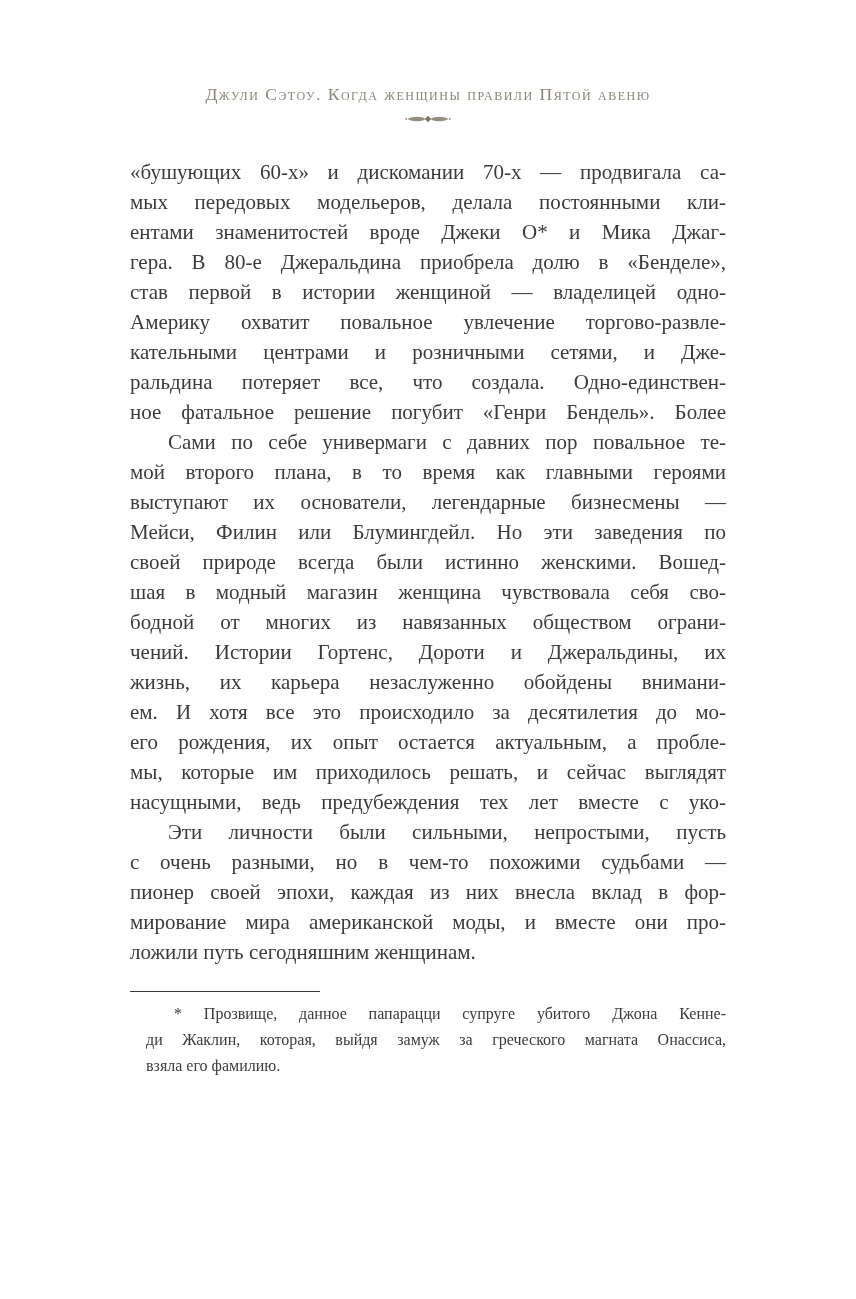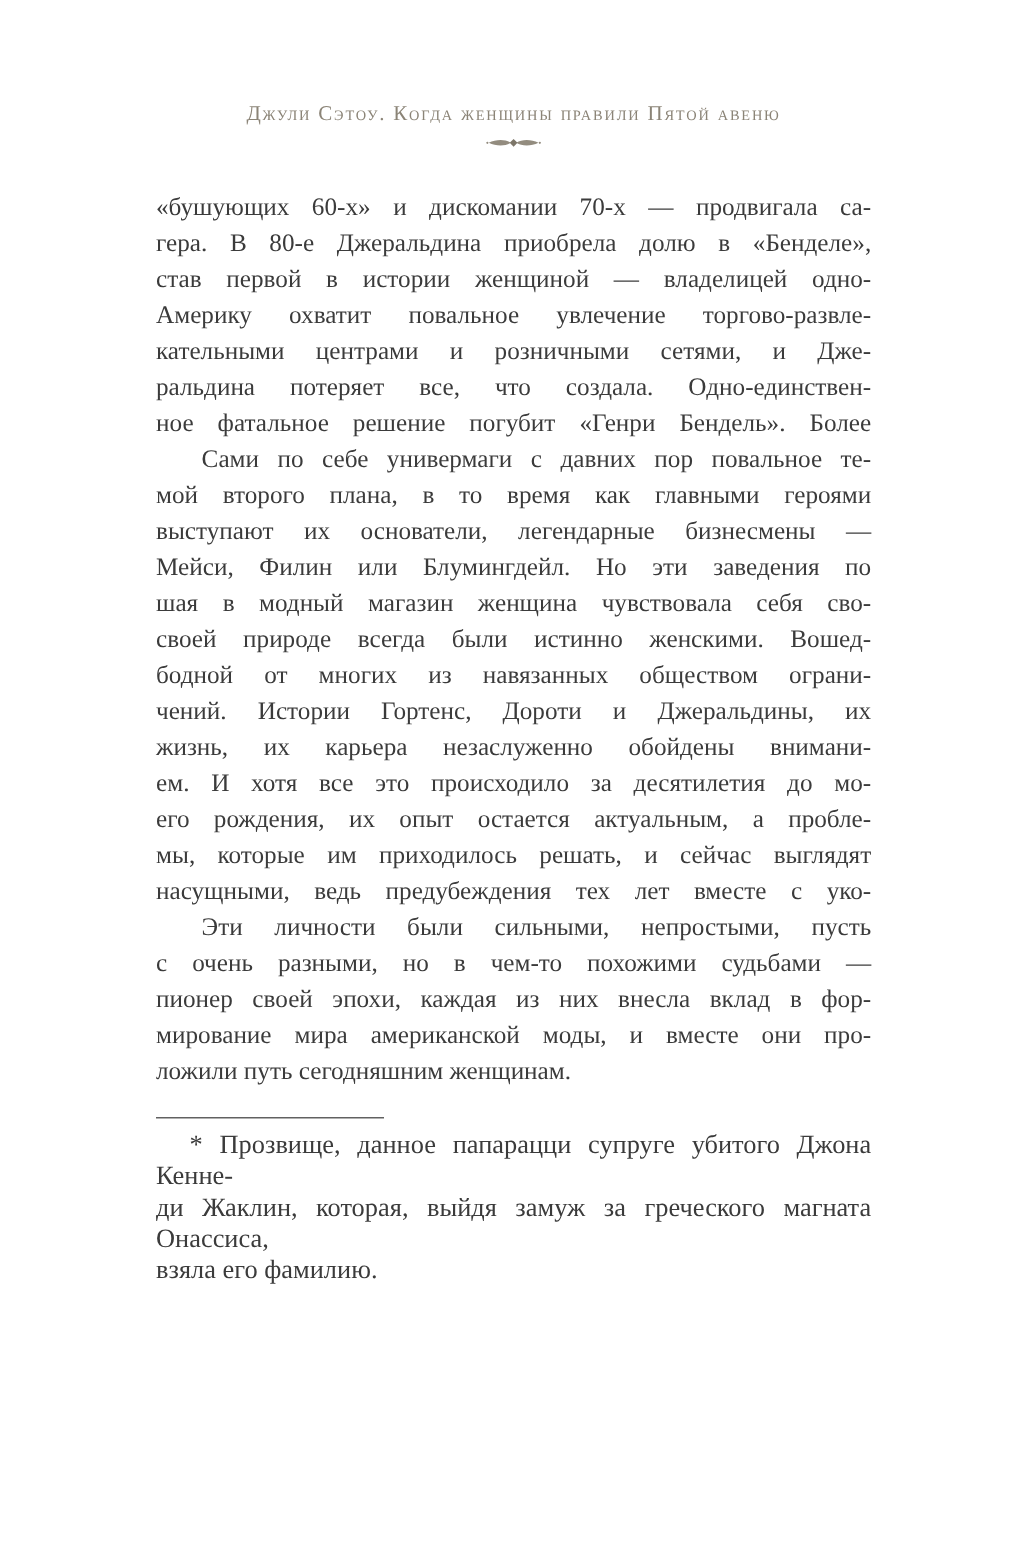--- a/index.html
+++ b/index.html
@@ -52,22 +52,23 @@
   }
   .line.first-indent { text-indent: 38px; }
   .footnote-rule {
     width: 190px;
     height: 0;
     border-top: 1.5px solid #3b3b3b;
     margin-top: 24px;
   }
   .footnote {
     margin-top: 9px;
-    font-size: 22px;
+    font-size: 16px;
     line-height: 26px;
+    margin-left: 16px;
   }
   .footnote .line.first-indent { text-indent: 28px; }
 </style>
 </head>
 <body>
 
 <div class="page">
 
   <div class="running-header">Джули Сэтоу. Когда женщины правили Пятой авеню</div>
 
@@ -77,34 +78,36 @@
       <path d="M57 6 C49 2 39 2 33 6 C39 10 49 10 57 6 Z" fill="#938c7f"></path>
       <rect x="27" y="3" width="6" height="6" transform="rotate(45 30 6)" fill="#7d7669"></rect>
       <circle cx="1.5" cy="6" r="1.2" fill="#938c7f"></circle>
       <circle cx="58.5" cy="6" r="1.2" fill="#938c7f"></circle>
     </svg>
   </div>
 
   <div class="body-text">
       <div class="para">
         <div class="line">«бушующих 60-х» и дискомании 70-х — продвигала са-</div>
+        <div class="line">мых передовых модельеров, делала постоянными кли-</div>
+        <div class="line">ентами знаменитостей вроде Джеки О* и Мика Джаг-</div>
         <div class="line">гера. В 80-е Джеральдина приобрела долю в «Бенделе»,</div>
         <div class="line">став первой в истории женщиной — владелицей одно-</div>
         <div class="line">Америку охватит повальное увлечение торгово-развле-</div>
         <div class="line">кательными центрами и розничными сетями, и Дже-</div>
         <div class="line">ральдина потеряет все, что создала. Одно-единствен-</div>
         <div class="line">ное фатальное решение погубит «Генри Бендель». Более</div>
       </div>
       <div class="para">
         <div class="line first-indent">Сами по себе универмаги с давних пор повальное те-</div>
         <div class="line">мой второго плана, в то время как главными героями</div>
         <div class="line">выступают их основатели, легендарные бизнесмены —</div>
         <div class="line">Мейси, Филин или Блумингдейл. Но эти заведения по</div>
+        <div class="line">своей природе всегда были истинно женскими. Вошед-</div>
         <div class="line">шая в модный магазин женщина чувствовала себя сво-</div>
-        <div class="line">своей природе всегда были истинно женскими. Вошед-</div>
         <div class="line">бодной от многих из навязанных обществом ограни-</div>
         <div class="line">чений. Истории Гортенс, Дороти и Джеральдины, их</div>
         <div class="line">жизнь, их карьера незаслуженно обойдены внимани-</div>
         <div class="line">ем. И хотя все это происходило за десятилетия до мо-</div>
         <div class="line">его рождения, их опыт остается актуальным, а пробле-</div>
         <div class="line">мы, которые им приходилось решать, и сейчас выглядят</div>
         <div class="line">насущными, ведь предубеждения тех лет вместе с уко-</div>
       </div>
       <div class="para">
         <div class="line first-indent">Эти личности были сильными, непростыми, пусть</div>

